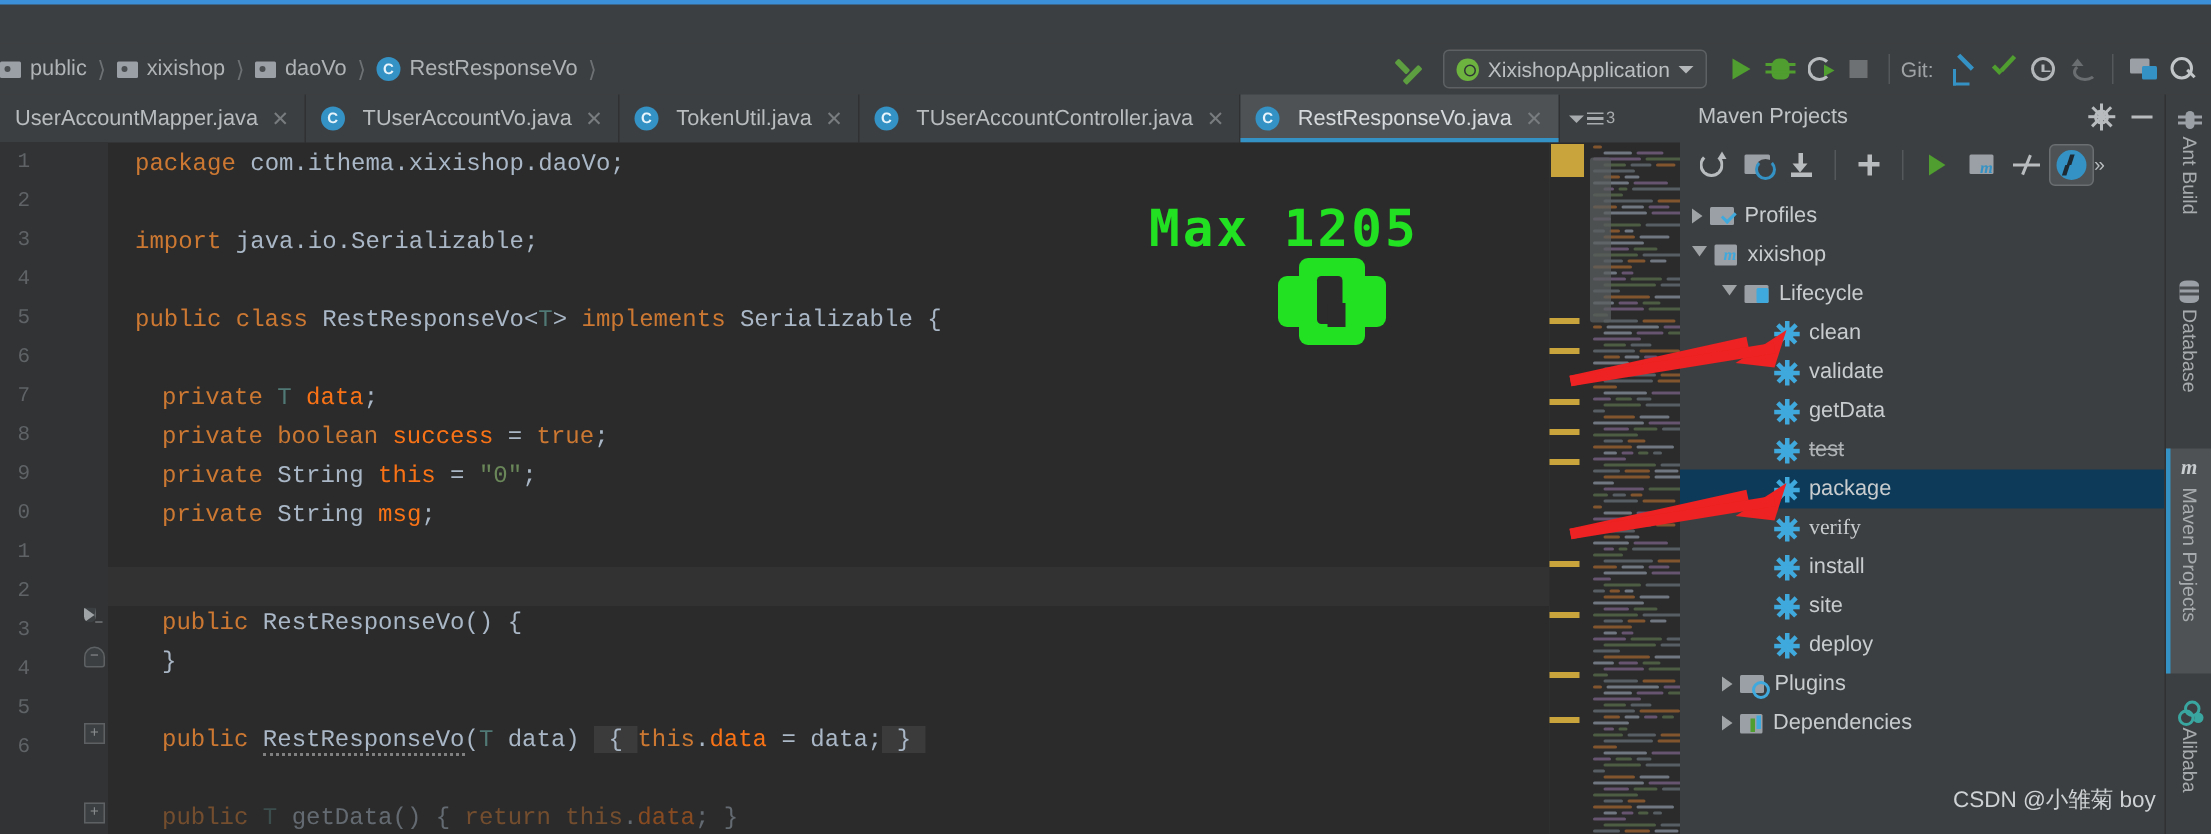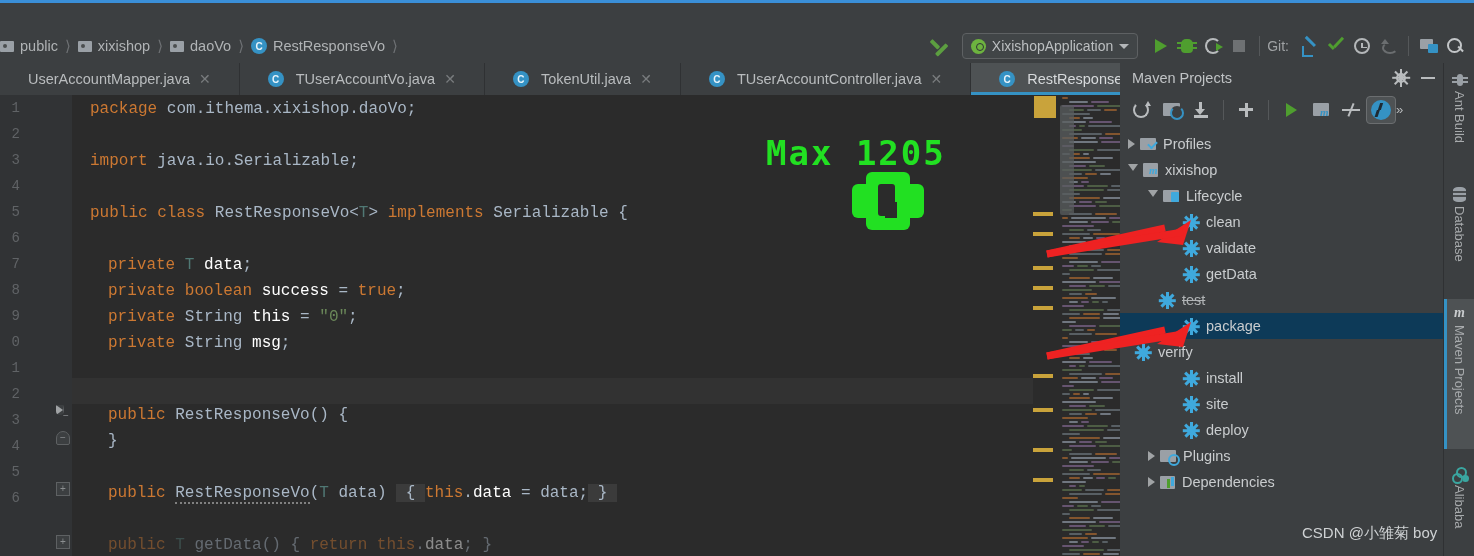--- a/index.html
+++ b/index.html
@@ -90,21 +90,21 @@
   .proj-struct { width:18px;height:14px;position:relative;}
   .proj-struct::before{content:"";position:absolute;left:0;top:0;width:13px;height:10px;background:#9aa0a6;border-radius:1px;}
   .proj-struct::after{content:"";position:absolute;left:8px;top:5px;width:10px;height:9px;background:#3592c4;border-radius:1px;}
   .search-ic { width:18px;height:18px;position:relative;}
   .search-ic::before{content:"";position:absolute;left:1px;top:1px;width:11px;height:11px;border:2.2px solid #c3c6c8;border-radius:50%;}
   .search-ic::after{content:"";position:absolute;left:11px;top:11px;width:7px;height:2.3px;background:#c3c6c8;transform:rotate(45deg);}
 
   
   .tabbar { position:absolute; left:0; top:63px; width:1120px; height:32px; background:#3c3f41; display:flex; align-items:stretch; }
   .tab {
-    display:flex; align-items:center; gap:6px; padding:0 28px; position:relative;
+    display:flex; align-items:center; gap:6px; padding:0 10px; position:relative;
     border-right:1px solid #2f3133; white-space:nowrap;
   }
   .tab .tl { color:#b9bcbe; font-size:14.5px; }
   .tab.active { background:#4e5254; }
   .tab.active .tl { color:#d7dadc; }
   .tab.active::after { content:""; position:absolute; left:0; bottom:0; width:100%; height:3px; background:#3592c4; }
   .tabx { color:#797c7e; font-size:14px; margin-left:3px; }
   .tab-extra { display:flex;align-items:center;gap:2px;padding:0 6px;color:#a8abad;font-size:11px;}
   .burger { display:inline-block; width:11px; }
   .burger i { display:block; height:1.6px; background:#a8abad; margin:2px 0;}
@@ -113,21 +113,21 @@
   .editor { position:absolute; left:0; top:95px; width:1033px; height:461px; background:#2b2b2b; }
   .gutter { position:absolute; left:0; top:0; width:72px; height:461px; background:#313335; }
   .lnum { position:absolute; right:52px; color:#606366; font-size:14px; font-family:"Liberation Mono", monospace; }
   .fold { position:absolute; left:56px; width:14px; height:14px; border:1px solid #5e6163; background:#3c3f41; color:#8b8e90; font-size:10px; line-height:12px; text-align:center;}
   .fold.tri { border-radius:2px 2px 7px 7px; }
   .fold.tri2 { border-radius:7px 7px 2px 2px; }
   .code { position:absolute; left:72px; top:0; width:961px; height:461px; font-family:"Liberation Mono", monospace; font-size:16px; white-space:pre; }
   .cl { position:absolute; left:18px; }
   .kw { color:#cc7832; }
   .pl { color:#a9b7c6; }
-  .fld { color:#ffffff;text-align:right; }
+  .fld { color:#f97316;text-align:right; }
   .str { color:#6a8759; }
   .gen { color:#507874; }
   .itl { color:#9876aa; font-style:italic; }
   .cur-line { position:absolute; left:72px; width:961px; height:26px; background:#323232; }
   .hl-box { background:#3b3b3b; }
   .squig { border-bottom:2px dotted #808080; }
 
   
   .minimap { position:absolute; left:1060px; top:95px; width:60px; height:461px; background:#2b2b2b; overflow:hidden;}
   .mm-line { position:absolute; height:2px; border-radius:1px; }
@@ -728,21 +728,21 @@
           <span style="width: 5px; flex: 0 0 auto;"></span>
           <span class="cog">
             <i class="cc"></i>
             <i class="cs"></i>
             <i class="cs a"></i>
             <i class="cs b"></i>
             <i class="cs c"></i>
           </span>
           <span class="lbl">getData</span>
         </div>
-        <div class="row" style="padding-left: 24px;">
+        <div class="row" style="padding-left: 48px;">
           <span class="tri-sp"></span>
           <span style="width: 5px; flex: 0 0 auto;"></span>
           <span class="cog">
             <i class="cc"></i>
             <i class="cs"></i>
             <i class="cs a"></i>
             <i class="cs b"></i>
             <i class="cs c"></i>
           </span>
           <span class="lbl strike">test</span>
@@ -752,21 +752,21 @@
           <span style="width: 5px; flex: 0 0 auto;"></span>
           <span class="cog">
             <i class="cc"></i>
             <i class="cs"></i>
             <i class="cs a"></i>
             <i class="cs b"></i>
             <i class="cs c"></i>
           </span>
           <span class="lbl">package</span>
         </div>
-        <div class="row" style="">
+        <div class="row" style="padding-left: 48px; font-family: Liberation Serif, serif;">
           <span class="tri-sp"></span>
           <span style="width: 5px; flex: 0 0 auto;"></span>
           <span class="cog">
             <i class="cc"></i>
             <i class="cs"></i>
             <i class="cs a"></i>
             <i class="cs b"></i>
             <i class="cs c"></i>
           </span>
           <span class="lbl">verify</span>

